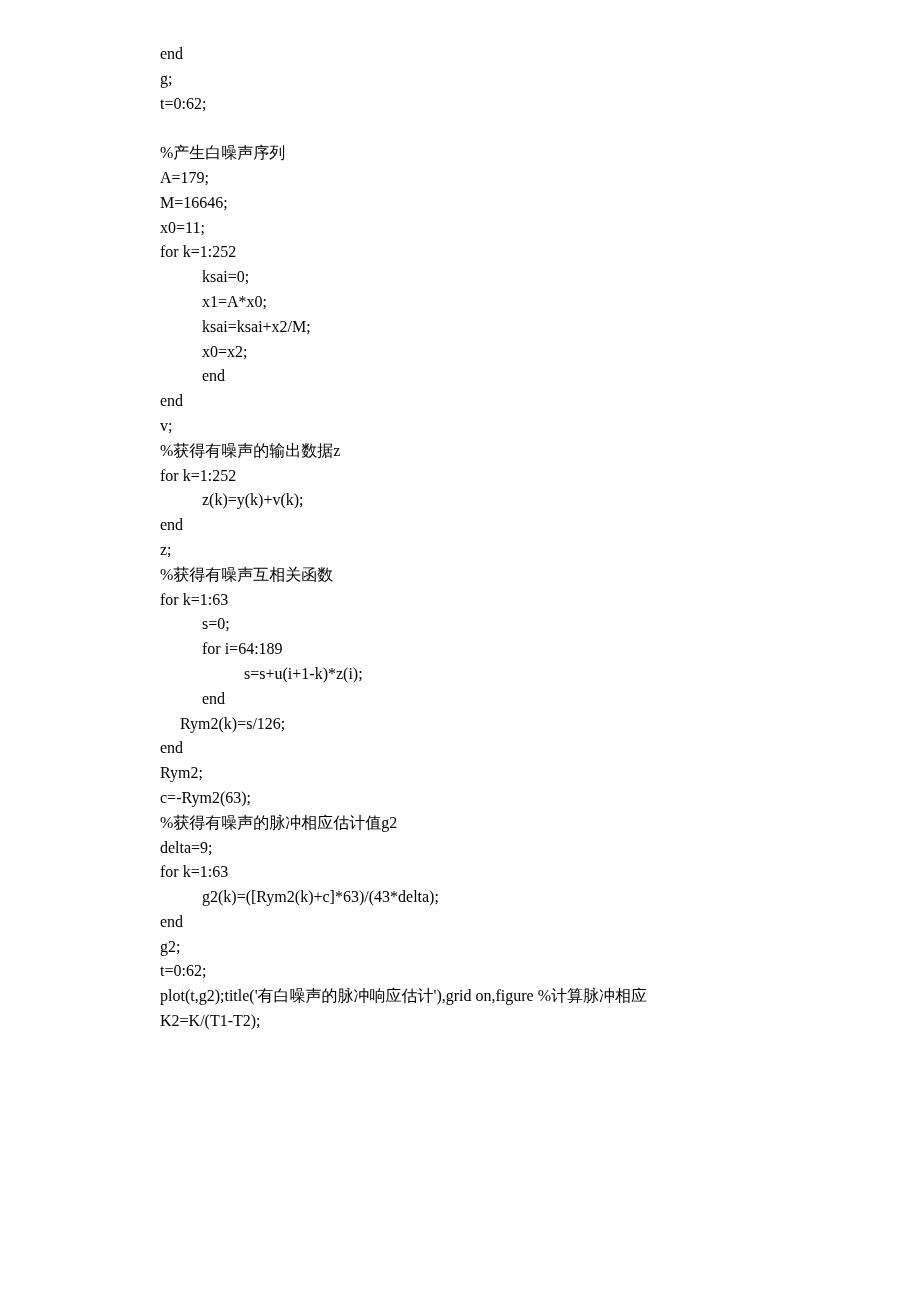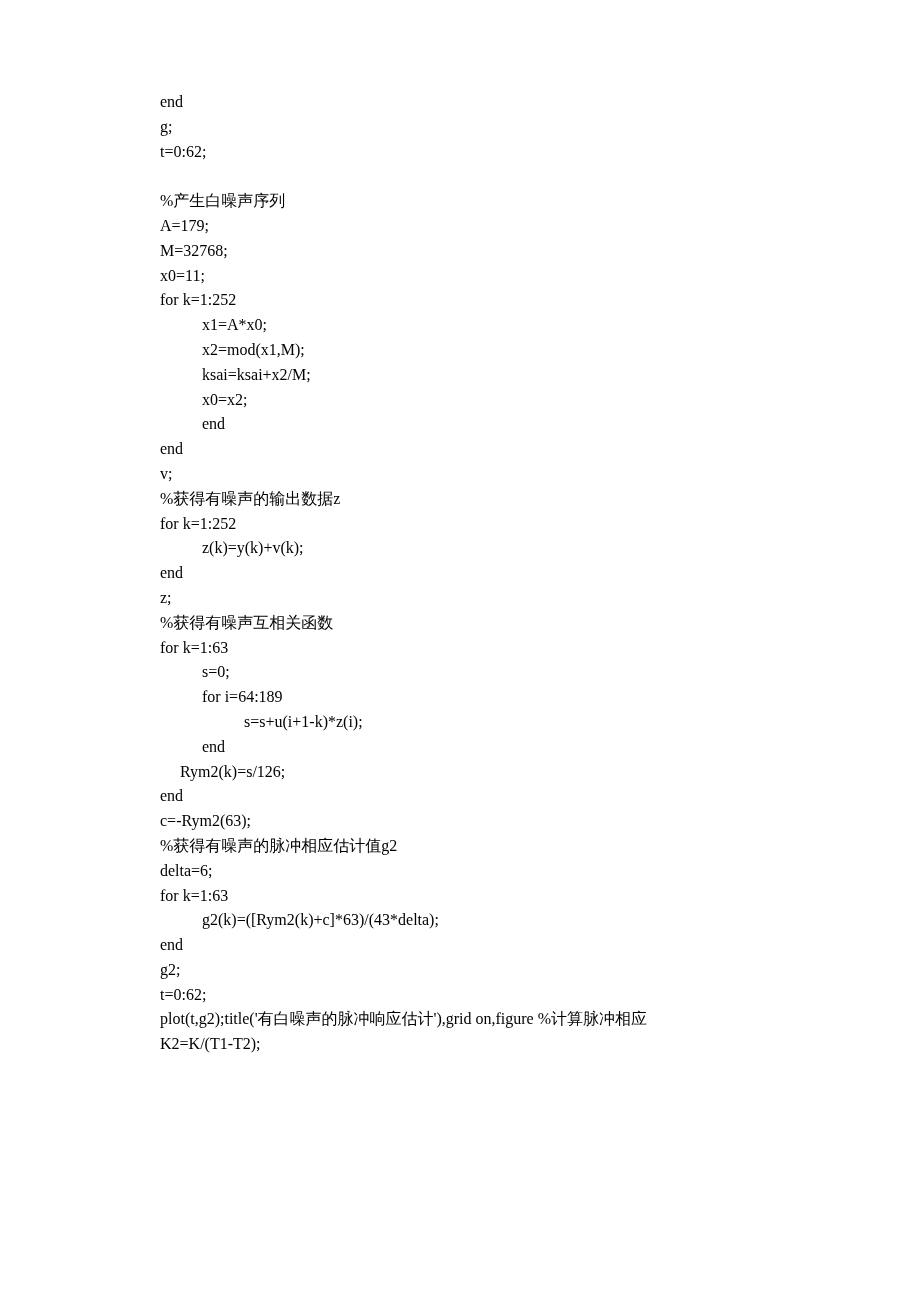--- a/index.html
+++ b/index.html
@@ -1,58 +1,59 @@
 <!DOCTYPE html>
 <html><head>
 <meta charset="utf-8">
 <style>
 body{margin:0;background:#fff;font-family:"Times New Roman","SimSun",serif;font-size:16px;color:#000;line-height:1.55}
-.page{width:736px;min-height:1302px;box-sizing:border-box;padding:90px 155px 0 160px}
+.page{width:736px;min-height:1302px;box-sizing:border-box;padding:42px 155px 0 160px}
 .line{white-space:pre}
 .i1{padding-left:42px}
 .i2{padding-left:84px}
 .i3{padding-left:20px}
 </style>
 </head>
 <body>
 
 <div class="page">
 <div id="code">
       <div class="line">end</div>
       <div class="line">g;</div>
       <div class="line">t=0:62;</div>
       <div class="line">&nbsp;</div>
       <div class="line">%产生白噪声序列</div>
       <div class="line">A=179;</div>
-      <div class="line">M=32768;</div>
+      <div class="line">M=16646;</div>
       <div class="line">x0=11;</div>
       <div class="line">for k=1:252</div>
+      <div class="line i1">ksai=0;</div>
       <div class="line i1">x1=A*x0;</div>
-      <div class="line i1">x2=mod(x1,M);</div>
       <div class="line i1">ksai=ksai+x2/M;</div>
       <div class="line i1">x0=x2;</div>
       <div class="line i1">end</div>
       <div class="line">end</div>
       <div class="line">v;</div>
       <div class="line">%获得有噪声的输出数据z</div>
       <div class="line">for k=1:252</div>
       <div class="line i1">z(k)=y(k)+v(k);</div>
       <div class="line">end</div>
       <div class="line">z;</div>
       <div class="line">%获得有噪声互相关函数</div>
       <div class="line">for k=1:63</div>
       <div class="line i1">s=0;</div>
       <div class="line i1">for i=64:189</div>
       <div class="line i2">s=s+u(i+1-k)*z(i);</div>
       <div class="line i1">end</div>
       <div class="line i3">Rym2(k)=s/126;</div>
       <div class="line">end</div>
+      <div class="line">Rym2;</div>
       <div class="line">c=-Rym2(63);</div>
       <div class="line">%获得有噪声的脉冲相应估计值g2</div>
-      <div class="line">delta=6;</div>
+      <div class="line">delta=9;</div>
       <div class="line">for k=1:63</div>
       <div class="line i1">g2(k)=([Rym2(k)+c]*63)/(43*delta);</div>
       <div class="line">end</div>
       <div class="line">g2;</div>
       <div class="line">t=0:62;</div>
       <div class="line">plot(t,g2);title('有白噪声的脉冲响应估计'),grid on,figure %计算脉冲相应</div>
       <div class="line">K2=K/(T1-T2);</div>
     </div>
 </div>
 

